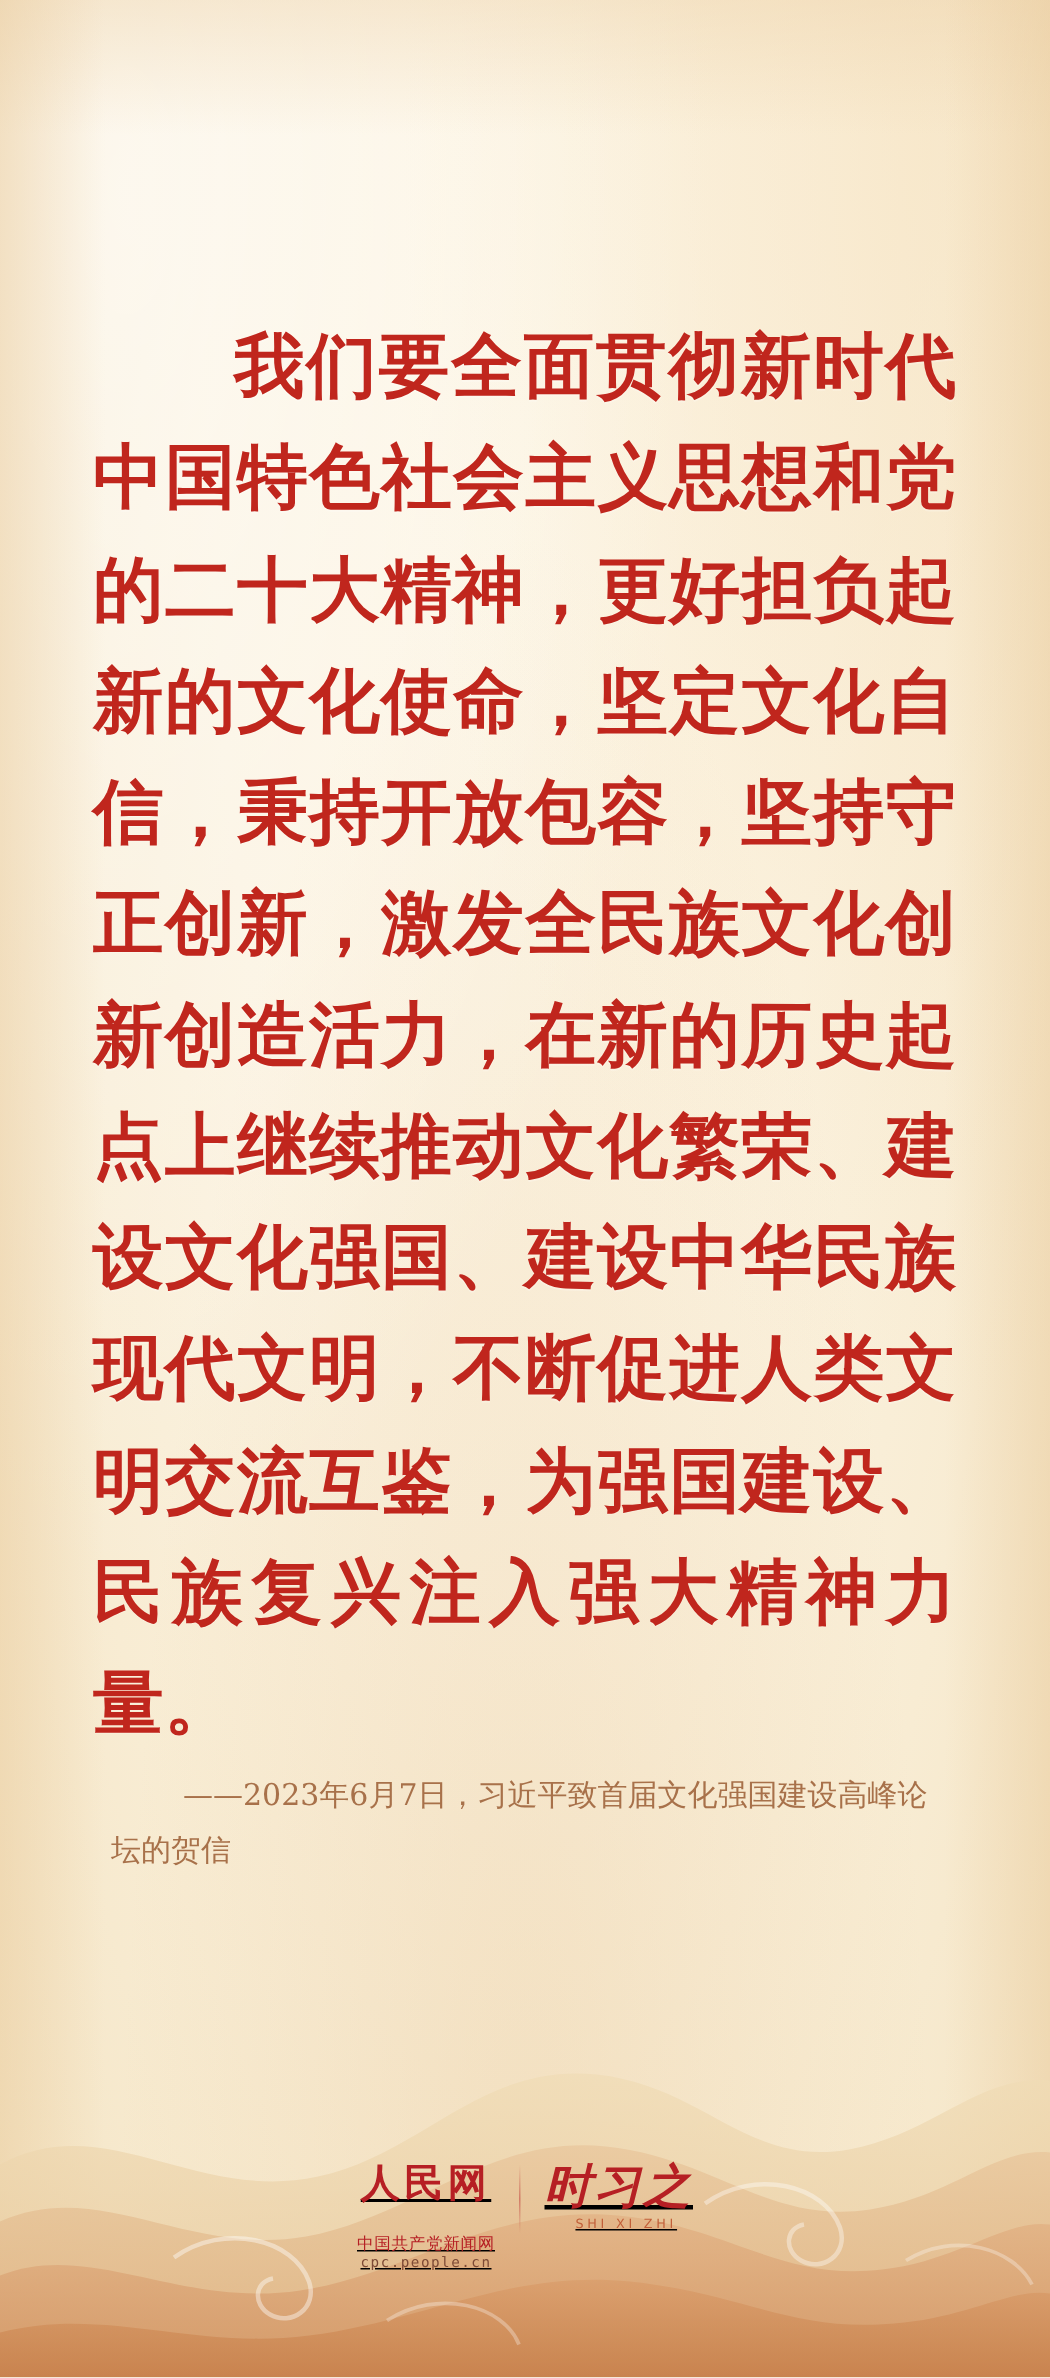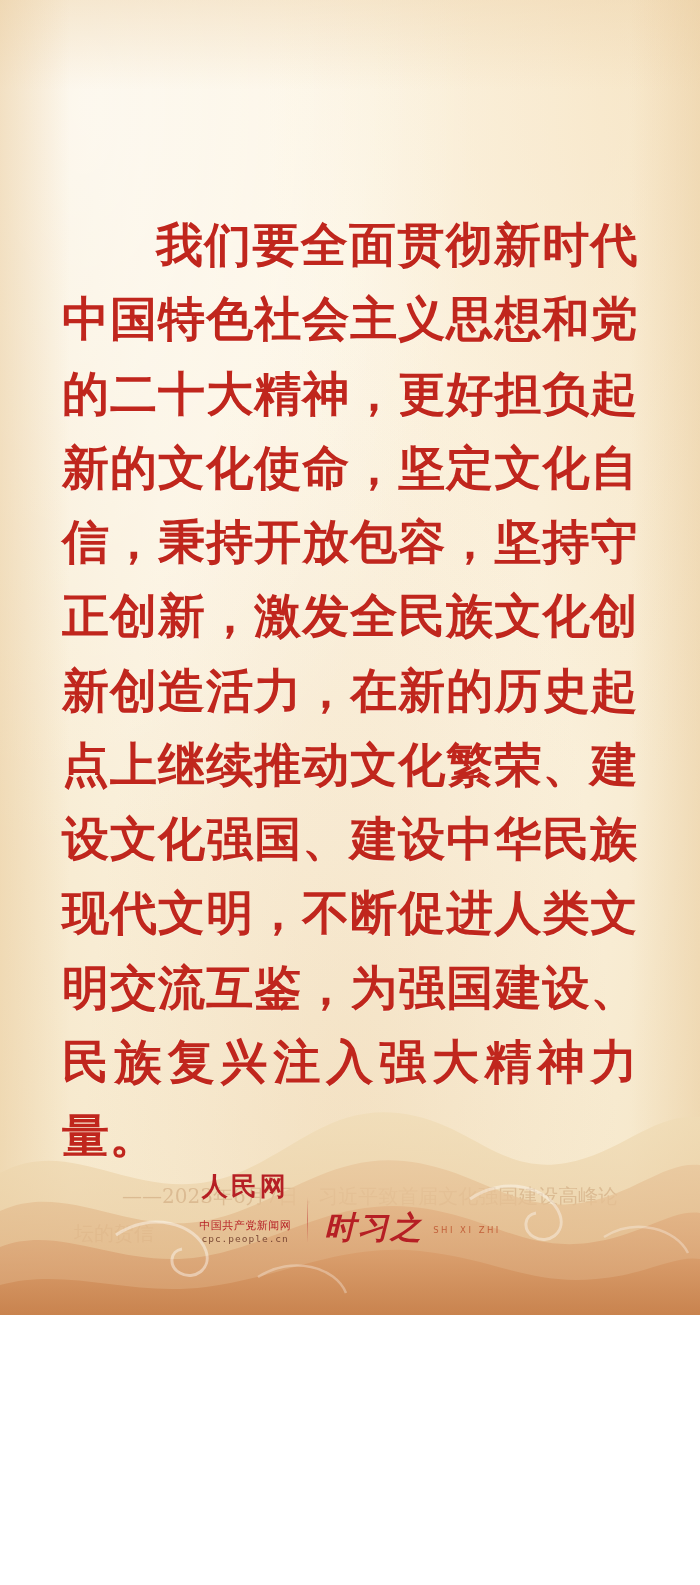--- a/index.html
+++ b/index.html
@@ -3,21 +3,21 @@
 <meta charset="utf-8">
 <style>
   html, body {
     margin: 0;
     padding: 0;
     background: #ffffff;
   }
   #poster {
     position: relative;
     width: 700px;
-    height: 1315px;
+    height: 1585px;
     overflow: hidden;
     background:
       radial-gradient(ellipse at 50% 18%, #fdf6e6 0%, #fbf2df 42%, #f8ecd3 70%, #f4e4c4 100%);
     font-family: "DejaVu Serif", "Liberation Serif", serif;
     box-sizing: border-box;
   }
 
   
   .paper-grain {
     position: absolute;
@@ -92,22 +92,23 @@
   .waves svg { display: block; width: 100%; height: 100%; }
 
   
   .footer-logos {
     position: absolute;
     left: 0;
     right: 0;
     bottom: 72px;
     display: flex;
     justify-content: center;
-    align-items: flex-end;
+    align-items: flex-start;
     gap: 16px;
+    text-decoration: underline;
   }
   .logo-people {
     display: flex;
     flex-direction: column;
     align-items: center;
     line-height: 1;
   }
   .logo-people-main {
     color: #b61f24;
     font-size: 26px;
@@ -129,21 +130,21 @@
     letter-spacing: 1px;
     font-family: "DejaVu Sans Mono", "Liberation Mono", monospace;
   }
   .logo-divider {
     width: 1px;
     height: 46px;
     background: linear-gradient(to bottom, rgba(182,31,36,0), rgba(182,31,36,0.45), rgba(182,31,36,0));
   }
   .logo-shixizhi {
     display: flex;
-    flex-direction: row;
+    flex-direction: column;
     align-items: flex-start;
     line-height: 1;
   }
   .logo-shixizhi-main {
     color: #b61f24;
     font-size: 31px;
     font-weight: 700;
     font-style: italic;
     letter-spacing: 2px;
     font-family: "DejaVu Serif", "Liberation Serif", serif;

